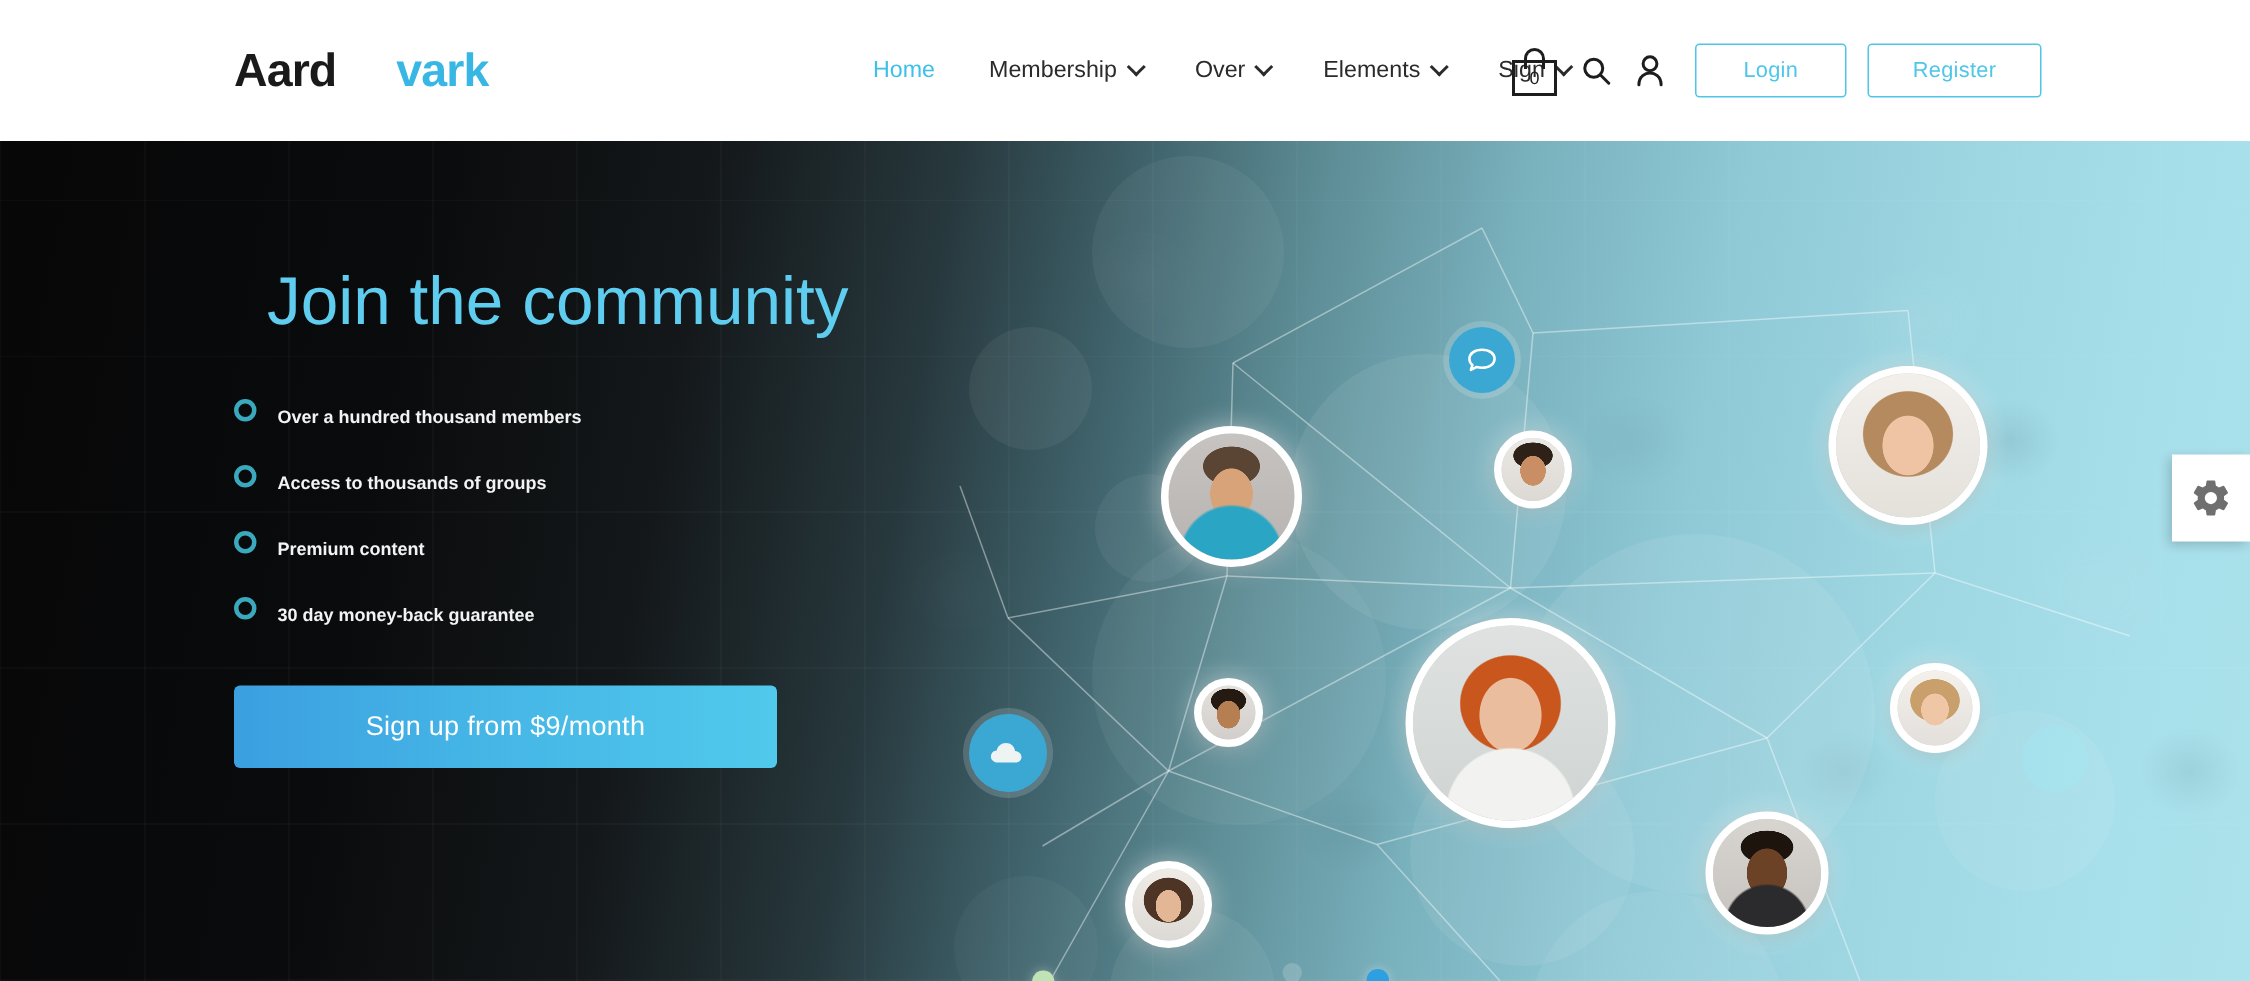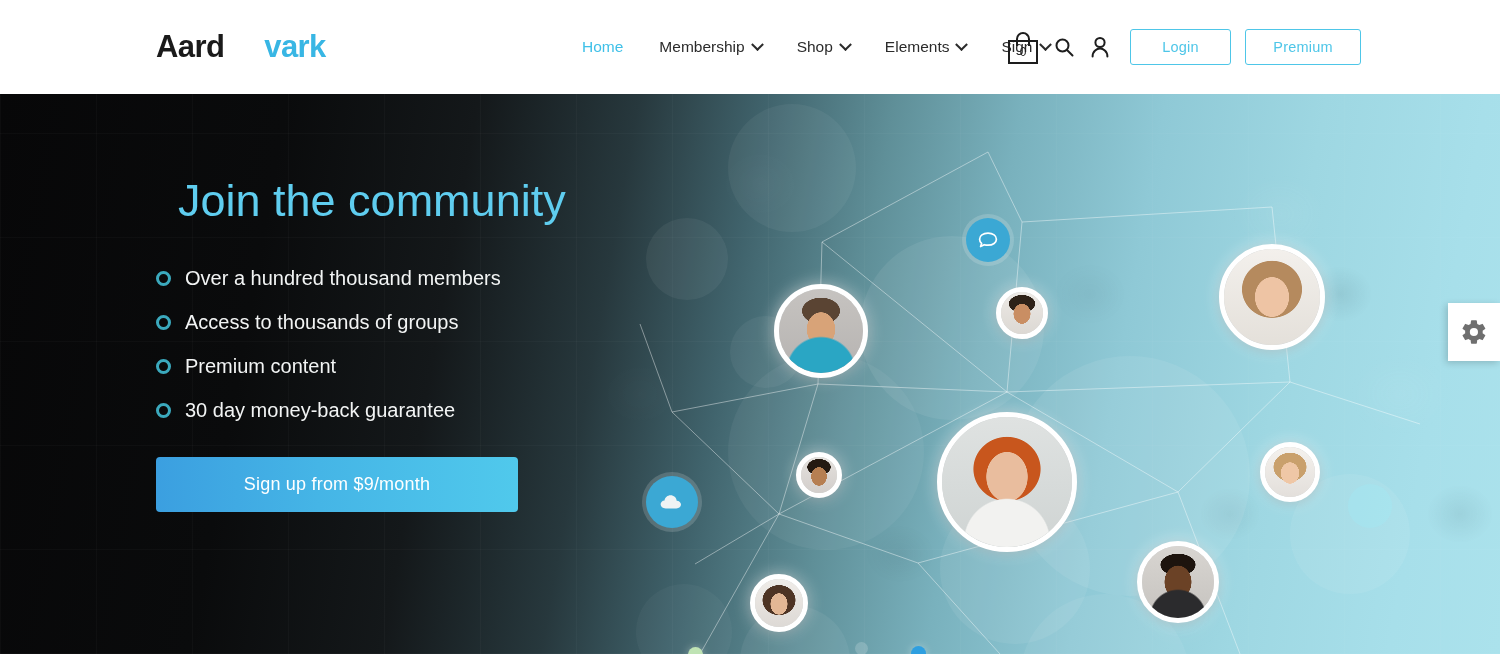--- a/index.html
+++ b/index.html
@@ -242,25 +242,25 @@
     margin: 2px 0 0 22px;
     white-space: nowrap;
   }
   .feature-list {
     list-style: none;
     margin: 36px 0 0 0;
     padding: 0;
   }
   .feature-item {
     display: flex;
-    align-items: center;
     margin-bottom: 20px;
     color: #f2f4f4;
-    font-size: 20px;
+    font-size: 12px;
     line-height: 24px;
+    font-weight: bold;
   }
   .ring {
     width: 15px; height: 15px;
     border: 3px solid #3ba9bd;
     border-radius: 50%;
     margin-right: 14px;
     flex: 0 0 auto;
   }
   .cta {
     display: block;
@@ -304,21 +304,21 @@
 
   <nav class="nav">
     <div class="nav-item active">
       <span>Home</span>
     </div>
     <div class="nav-item">
       <span>Membership</span>
       <span class="caret"></span>
     </div>
     <div class="nav-item">
-      <span>Shop</span>
+      <span>Over</span>
       <span class="caret"></span>
     </div>
     <div class="nav-item">
       <span>Elements</span>
       <span class="caret"></span>
     </div>
     <div class="nav-item">
       <span>Sign</span>
       <span class="caret"></span>
     </div>
@@ -339,21 +339,21 @@
     <div class="icon-btn">
       <svg width="20" height="22" viewBox="0 0 20 22" aria-hidden="true">
         <circle cx="10" cy="6.5" r="4.6" fill="none" stroke="#1d1d1d" stroke-width="2"></circle>
         <path d="M2.6 20.5 C2.6 14.8 7 12.6 10 12.6 C13 12.6 17.4 14.8 17.4 20.5" fill="none" stroke="#1d1d1d" stroke-width="2" stroke-linecap="round"></path>
       </svg>
     </div>
   </div>
 
   <div class="auth-buttons">
     <button class="btn-outline">Login</button>
-    <button class="btn-outline register">Premium</button>
+    <button class="btn-outline register">Register</button>
   </div>
 </div>
 
 <div class="hero">
 
   <div class="mosaic"></div>
   <div class="mosaic2"></div>
 
   <div class="bokeh" style="left:646px;top:124px;width:82px;height:82px;background:rgba(255,255,255,0.055);"></div>
   <div class="bokeh" style="left:728px;top:10px;width:128px;height:128px;background:rgba(255,255,255,0.05);"></div>

